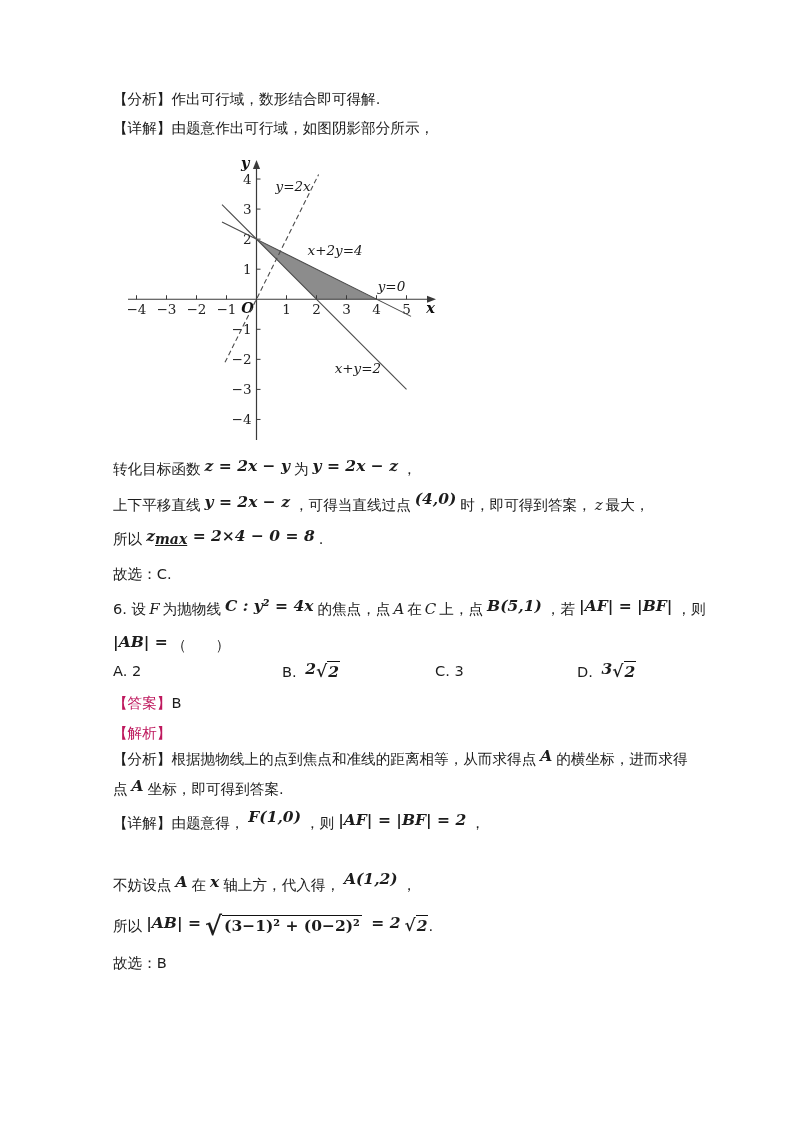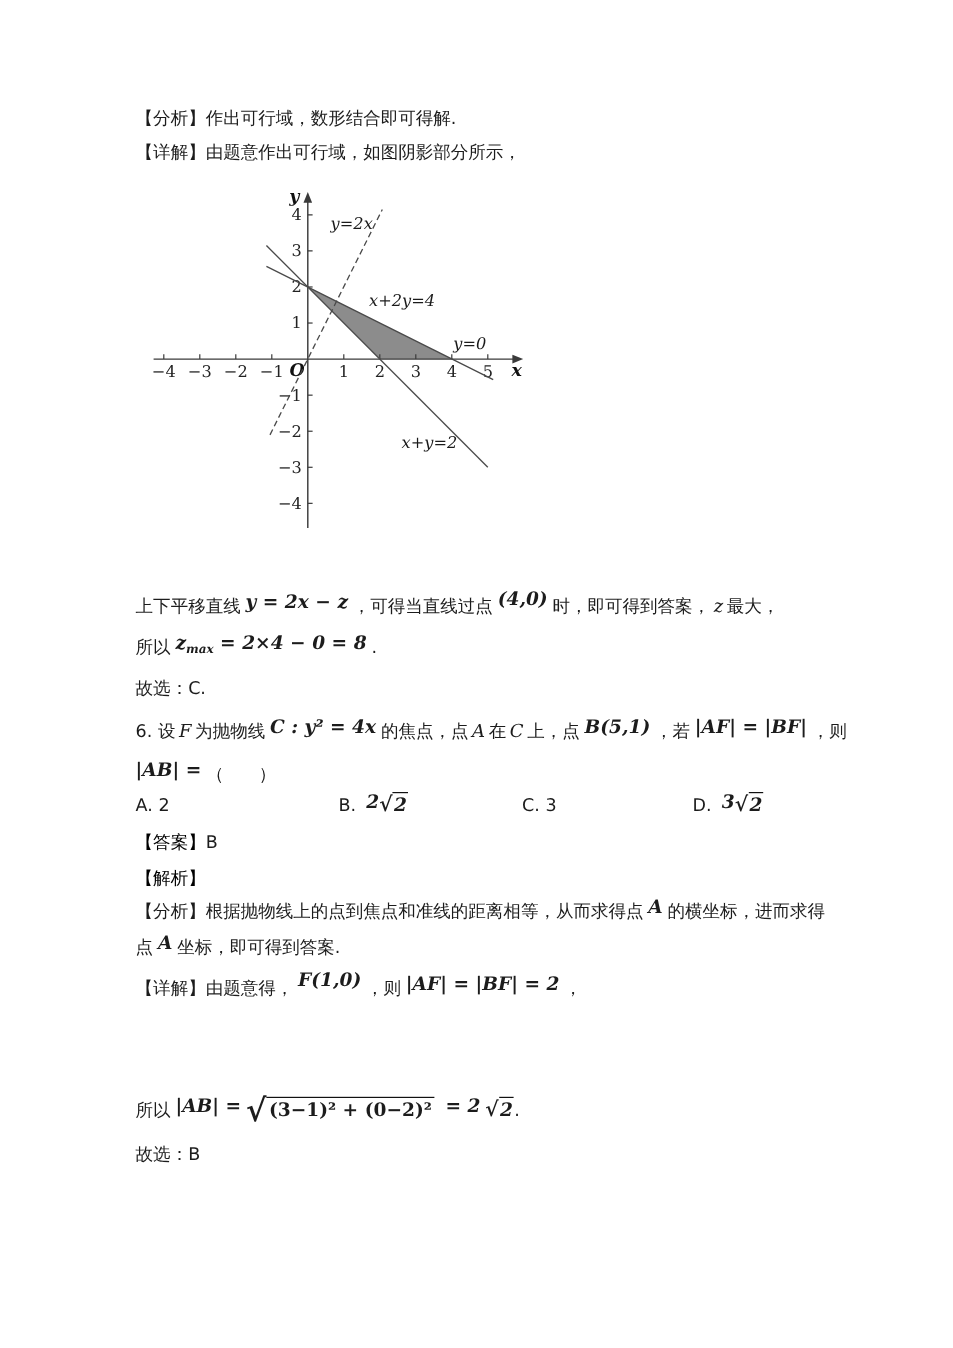--- a/index.html
+++ b/index.html
@@ -1,26 +1,26 @@
 <!DOCTYPE html>
 <html><head>
 <meta charset="utf-8">
 <style>
   html,body{margin:0;padding:0;background:#ffffff;}
   .page{position:relative;width:794px;height:1123px;background:#ffffff;overflow:hidden;
         font-family:"DejaVu Sans",sans-serif;color:#1c1c1c;}
   .line{position:absolute;left:113px;white-space:nowrap;font-size:14.6px;line-height:22px;}
   .t{font-family:"DejaVu Sans",sans-serif;}
-  .blue{color:#000000;}
+  .blue{color:#be185d;}
   
   .m{font-family:"DejaVu Serif",serif;font-style:italic;font-weight:700;font-size:15.5px;
      position:relative;top:-3px;margin:0 4px;}
   
   .mv{font-family:"DejaVu Serif",serif;font-style:italic;font-weight:400;font-size:15px;margin:0 3px;}
-  .sub{font-size:10px;vertical-align:-3px;font-weight:700;font-style:italic;}
+  .sub{font-size:14px;vertical-align:-3px;font-weight:700;font-style:italic;text-decoration:underline;}
   .rad{font-family:"DejaVu Serif",serif;font-weight:700;font-style:normal;font-size:17px;}
   .rad:empty{display:none;}
   .radicand{font-family:"DejaVu Serif",serif;font-style:italic;font-weight:700;font-size:15.5px;
             border-top:1.5px solid #111;padding:0 1px;}
   .radicand:empty{display:none;border:none;}
   .rad-big{font-family:"DejaVu Serif",serif;font-weight:700;font-size:26px;vertical-align:-4px;}
   .radicand-big{font-family:"DejaVu Serif",serif;font-weight:700;font-size:15.5px;
                 border-top:1.7px solid #111;padding:0 2px;}
   .opt{position:absolute;top:0;white-space:nowrap;}
   .chart-box{position:absolute;left:126px;top:158px;width:312px;height:284px;}
@@ -88,20 +88,23 @@
         <line x1="99.00000000000001" y1="204.35978835978835" x2="192.60000000000002" y2="16.529100529100504" stroke="#4a4a4a" stroke-width="1.1" stroke-dasharray="5,3"></line>
         <text x="167.1" y="32.55026455026453" text-anchor="middle" class="mathlabel">y=2x</text>
         <line x1="96" y1="64.01269841269837" x2="285" y2="158.37883597883598" stroke="#4a4a4a" stroke-width="1.1"></line>
         <text x="209.10000000000002" y="97.16402116402116" text-anchor="middle" class="mathlabel">x+2y=4</text>
         <line x1="96" y1="46.582010582010554" x2="280.50000000000006" y2="231.4074074074074" stroke="#4a4a4a" stroke-width="1.1"></line>
         <text x="231.9" y="214.97142857142856" text-anchor="middle" class="mathlabel">x+y=2</text>
         <text x="265.5" y="132.62645502645503" text-anchor="middle" class="mathlabel">y=0</text>
       </svg>
   </div>
 
+  <div class="line" style="top:458px">
+    <span class="t">转化目标函数</span><span class="m">z = 2x − y</span><span class="t">为</span><span class="m">y = 2x − z</span><span class="t">，</span>
+  </div>
 
   <div class="line" style="top:494px">
     <span class="t">上下平移直线</span><span class="m">y = 2x − z</span><span class="t">，可得当直线过点</span><span class="m" style="top:-6px">(4,0)</span><span class="t">时，即可得到答案，</span><span class="mv">z</span><span class="t">最大，</span>
   </div>
 
   <div class="line" style="top:528px">
     <span class="t">所以</span><span class="m"><span>z</span><span class="sub">max</span><span> = 2×4 − 0 = 8</span></span><span class="t">.</span>
   </div>
 
   <div class="line" style="top:563px">
@@ -137,20 +140,23 @@
 
   <div class="line" style="top:748px">
     <span class="t">【分析】</span><span class="t">根据抛物线上的点到焦点和准线的距离相等，从而求得点</span><span class="m">A</span><span class="t">的横坐标，进而求得</span>
   </div>
 
   <div class="line" style="top:812px">
     <span class="t">【详解】由题意得，</span><span class="m" style="top:-6px">F(1,0)</span><span class="t">，则</span><span class="m">|AF| = |BF| = 2</span><span class="t">，</span>
   </div>
 
 
+  <div class="line" style="top:874px">
+    <span class="t">不妨设点</span><span class="m">A</span><span class="t">在</span><span class="m">x</span><span class="t">轴上方，代入得，</span><span class="m" style="top:-6px">A(1,2)</span><span class="t">，</span>
+  </div>
 
   <div class="line" style="top:914px">
     <span class="t">所以</span><span class="m">|AB| =</span><span class="rad-big">√</span><span class="radicand-big">(3−1)² + (0−2)²</span><span class="m"> = 2</span><span class="rad">√</span><span class="radicand">2</span><span class="t">.</span>
   </div>
 
   <div class="line" style="top:952px">
     <span class="t">故选：B</span>
   </div>
 
 </div>

